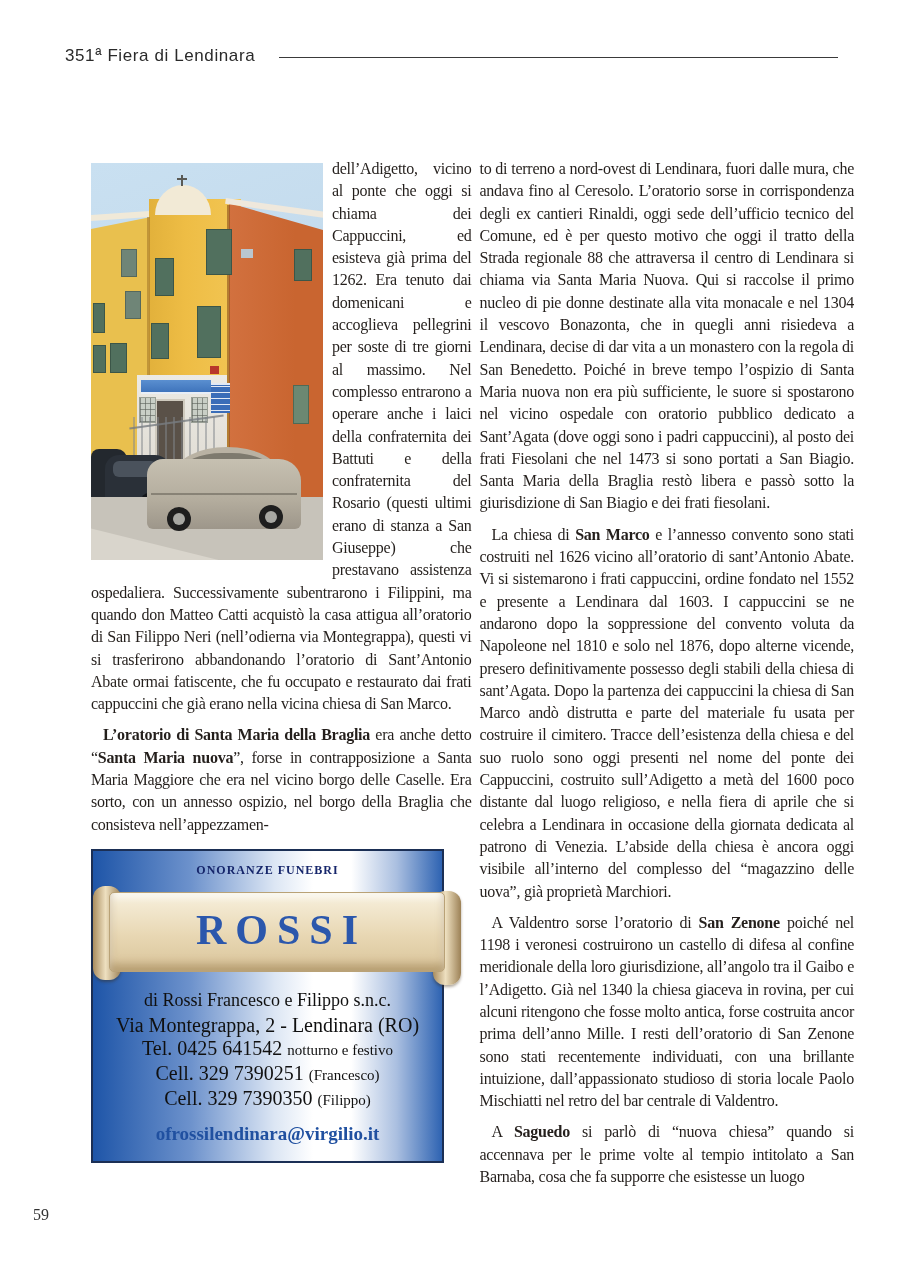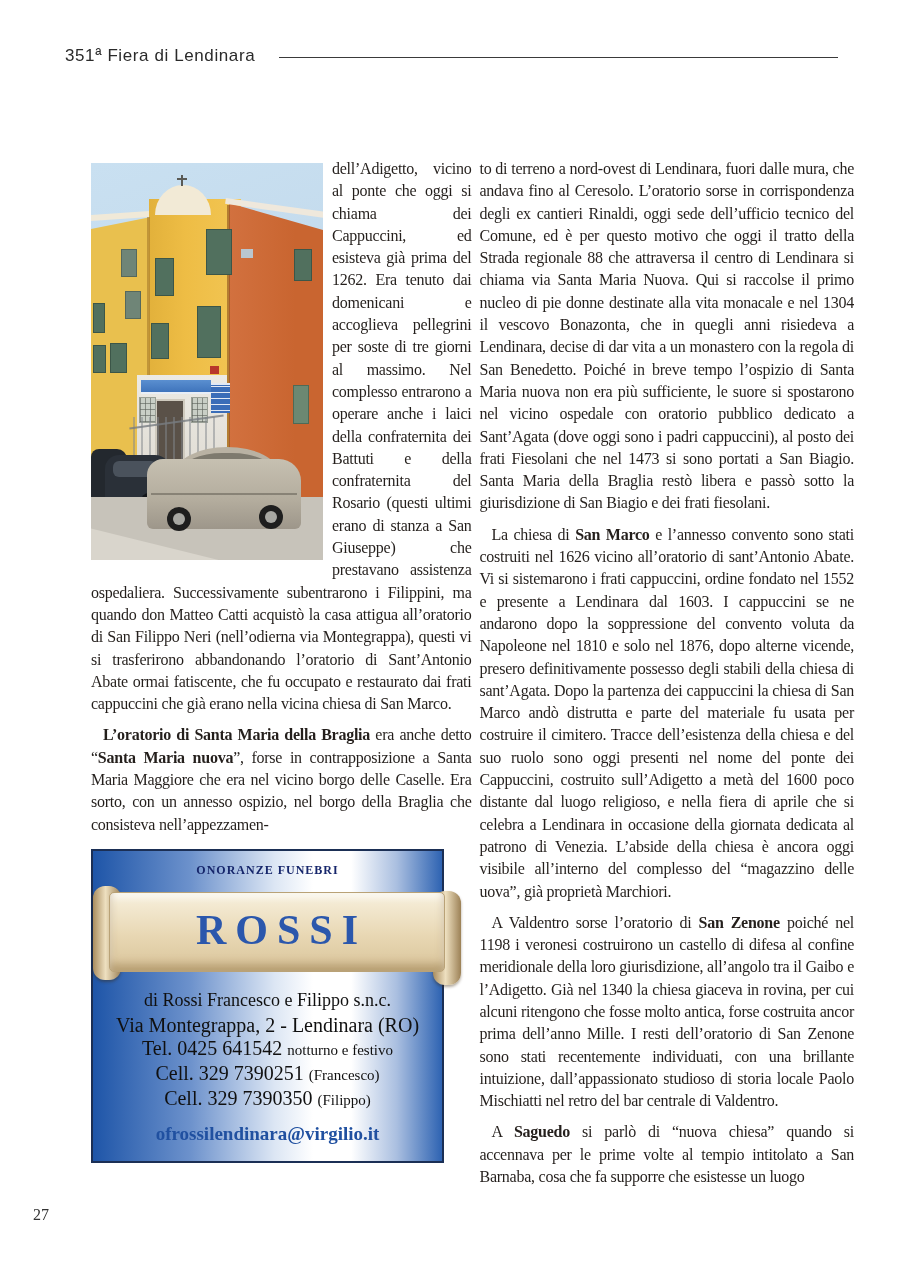--- a/index.html
+++ b/index.html
@@ -211,15 +211,15 @@
 
     <div class="col-right">
       <p class="body-p"><span>to di terreno a nord-ovest di Lendinara, fuori dalle mura, che andava fino al Ceresolo. L’oratorio sorse in corrispondenza degli ex cantieri Rinaldi, oggi sede dell’ufficio tecnico del Comune, ed è per questo motivo che oggi il tratto della Strada regionale 88 che attraversa il centro di Lendinara si chiama via Santa Maria Nuova. Qui si raccolse il primo nucleo di pie donne destinate alla vita monacale e nel 1304 il vescovo Bonazonta, che in quegli anni risiedeva a Lendinara, decise di dar vita a un monastero con la regola di San Benedetto. Poiché in breve tempo l’ospizio di Santa Maria nuova non era più sufficiente, le suore si spostarono nel vicino ospedale con oratorio pubblico dedicato a Sant’Agata (dove oggi sono i padri cappuccini), al posto dei frati Fiesolani che nel 1473 si sono portati a San Biagio. Santa Maria della Braglia restò libera e passò sotto la giurisdizione di San Biagio e dei frati fiesolani.</span></p>
       <p class="body-p indent"><span>La chiesa di </span><b>San Marco</b><span> e l’annesso convento sono stati costruiti nel 1626 vicino all’oratorio di sant’Antonio Abate. Vi si sistemarono i frati cappuccini, ordine fondato nel 1552 e presente a Lendinara dal 1603. I cappuccini se ne andarono dopo la soppressione del convento voluta da Napoleone nel 1810 e solo nel 1876, dopo alterne vicende, presero definitivamente possesso degli stabili della chiesa di sant’Agata. Dopo la partenza dei cappuccini la chiesa di San Marco andò distrutta e parte del materiale fu usata per costruire il cimitero. Tracce dell’esistenza della chiesa e del suo ruolo sono oggi presenti nel nome del ponte dei Cappuccini, costruito sull’Adigetto a metà del 1600 poco distante dal luogo religioso, e nella fiera di aprile che si celebra a Lendinara in occasione della giornata dedicata al patrono di Venezia. L’abside della chiesa è ancora oggi visibile all’interno del complesso del “magazzino delle uova”, già proprietà Marchiori.</span></p>
       <p class="body-p indent"><span>A Valdentro sorse l’oratorio di </span><b>San Zenone</b><span> poiché nel 1198 i veronesi costruirono un castello di difesa al confine meridionale della loro giurisdizione, all’angolo tra il Gaibo e l’Adigetto. Già nel 1340 la chiesa giaceva in rovina, per cui alcuni ritengono che fosse molto antica, forse costruita ancor prima dell’anno Mille. I resti dell’oratorio di San Zenone sono stati recentemente individuati, con una brillante intuizione, dall’appassionato studioso di storia locale Paolo Mischiatti nel retro del bar centrale di Valdentro.</span></p>
       <p class="body-p indent"><span>A </span><b>Saguedo</b><span> si parlò di “nuova chiesa” quando si accennava per le prime volte al tempio intitolato a San Barnaba, cosa che fa supporre che esistesse un luogo</span></p>
     </div>
 
   </div>
 
-  <div class="page-number">27</div>
+  <div class="page-number">59</div>
 
 </div>
 
 </body></html>

